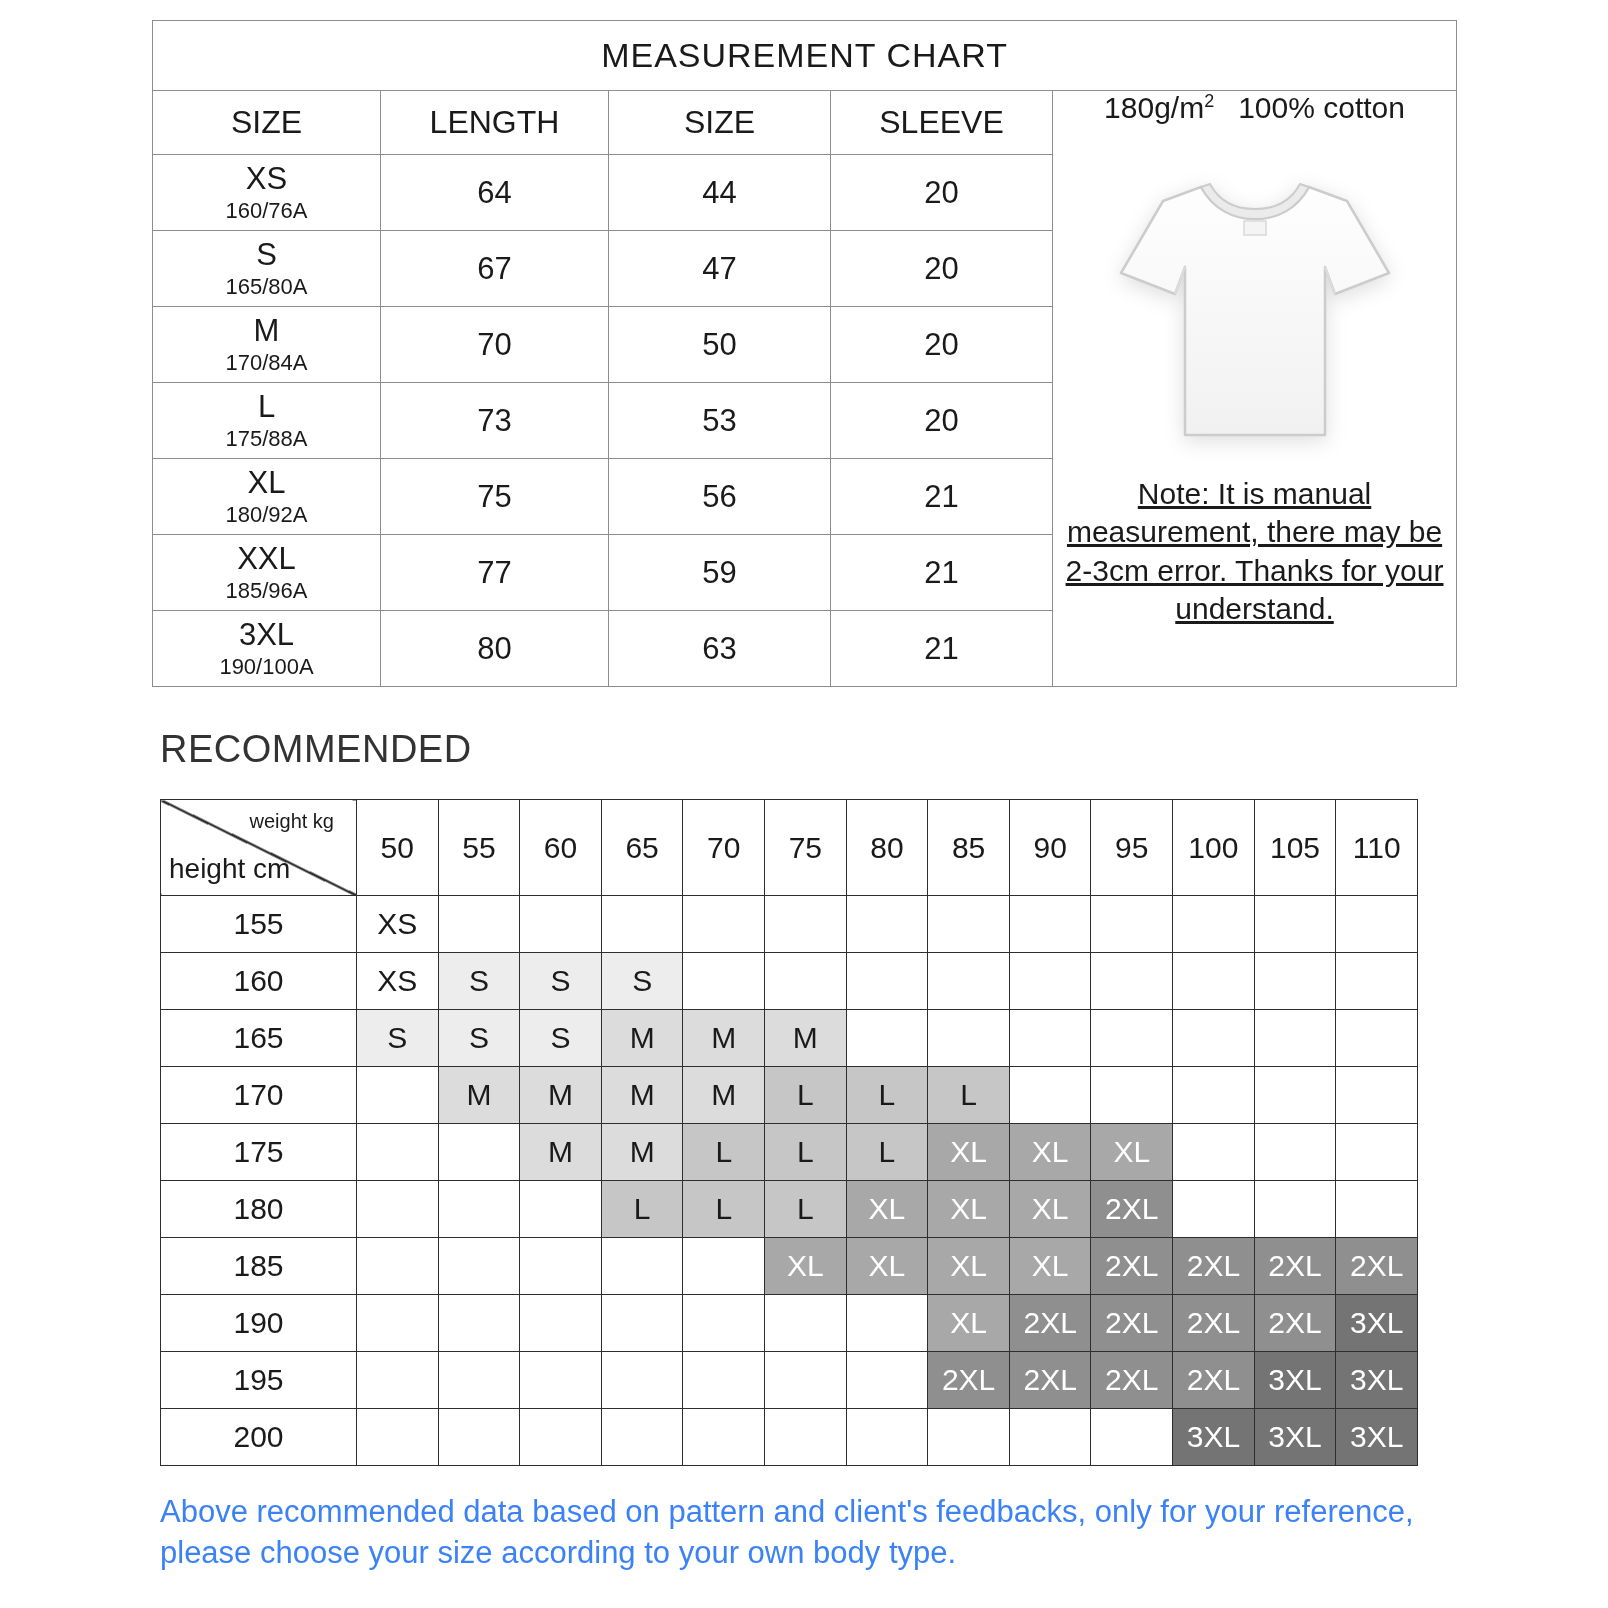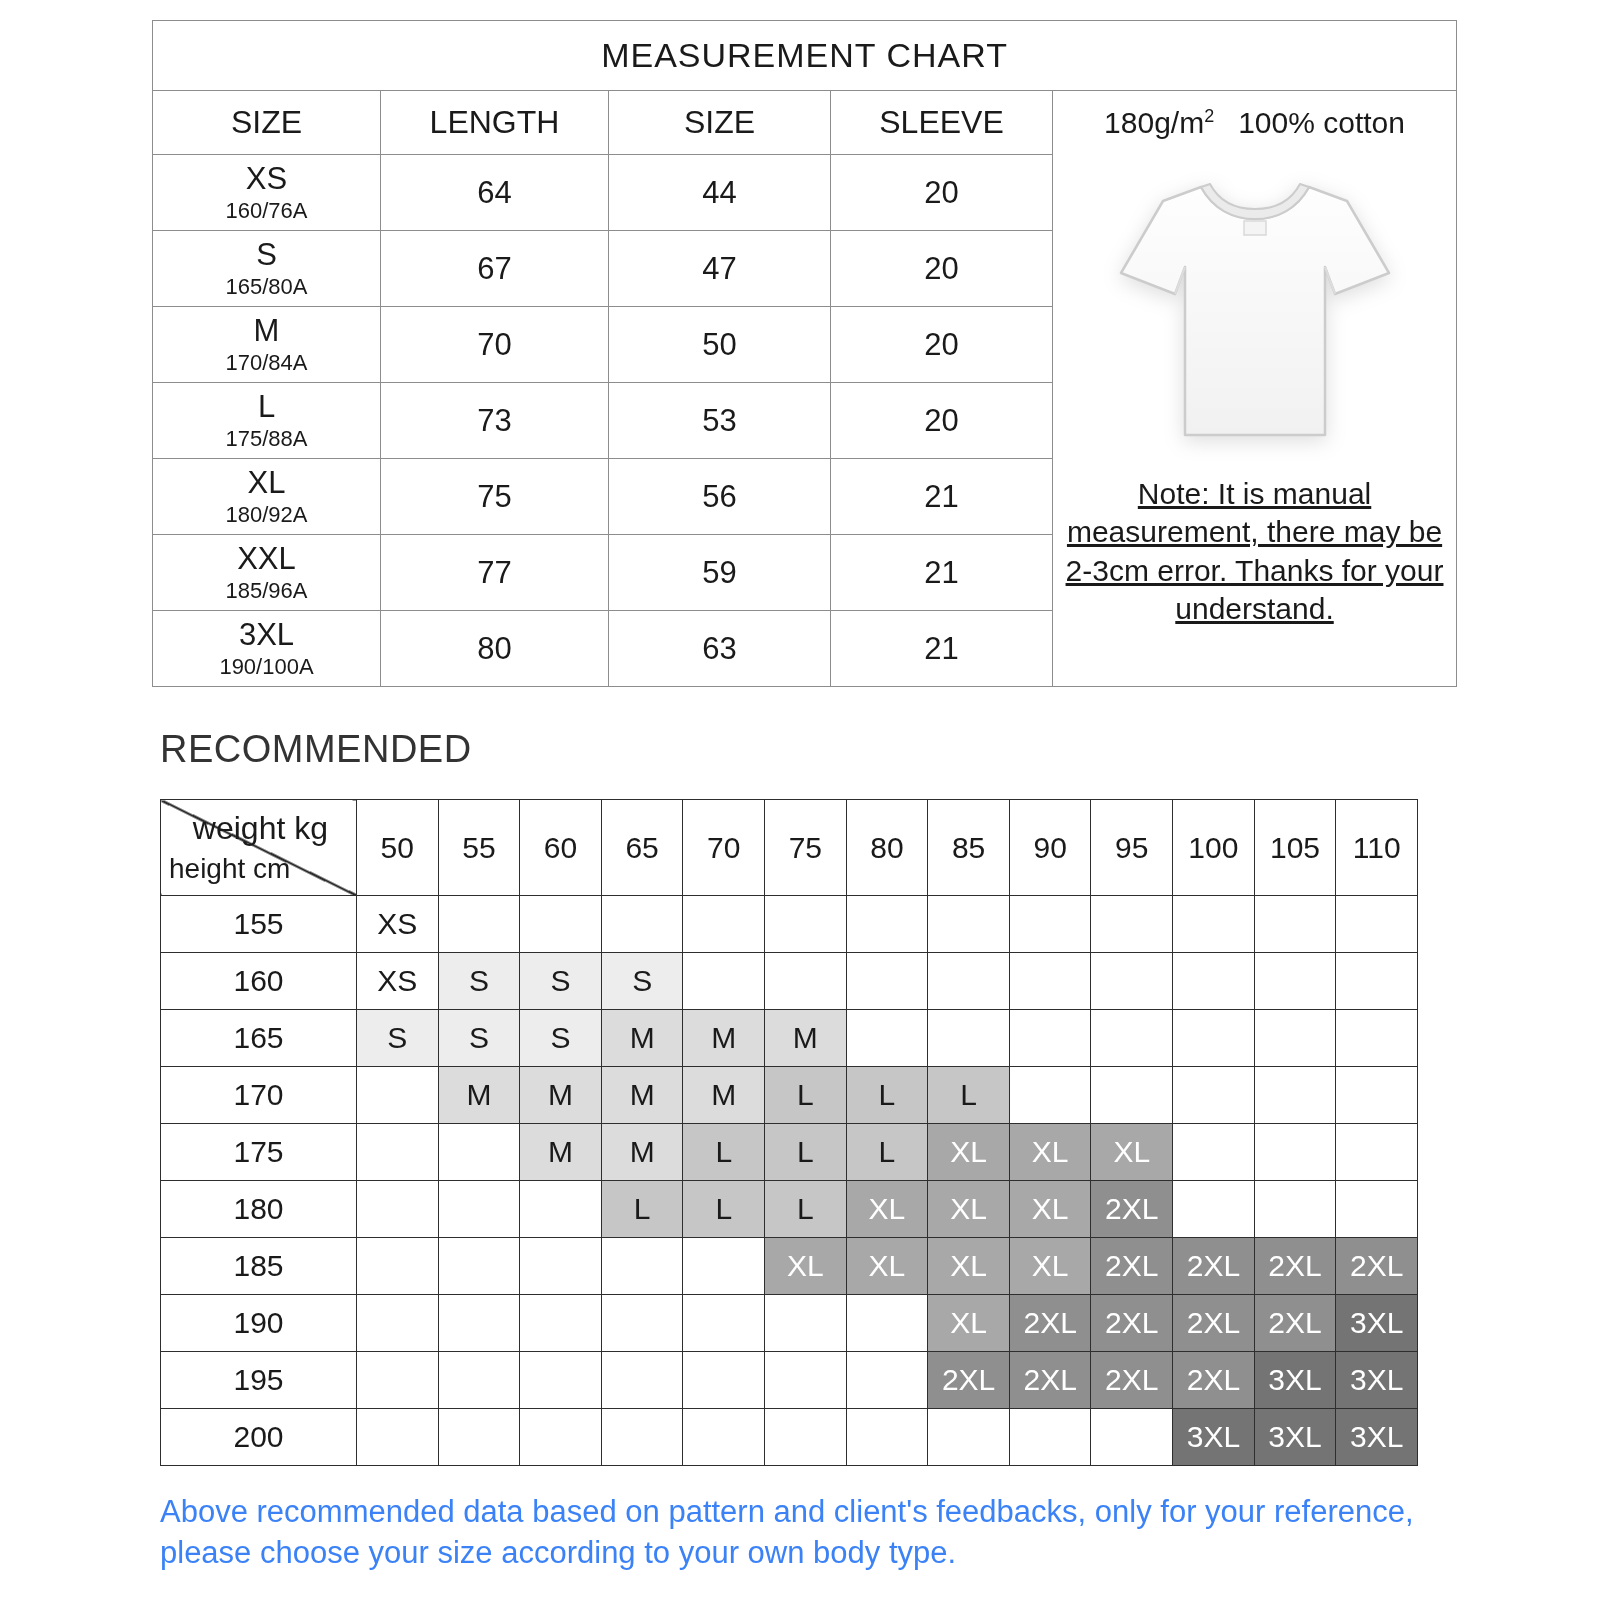--- a/index.html
+++ b/index.html
@@ -16,42 +16,42 @@
   .mwrap { position: absolute; left: 152px; top: 20px; }
   .mchart { width: 1304px; table-layout: fixed; border-radius: 32px; }
   .mchart td { border: 1px solid #8d8d8d; }
   .title-cell { height: 70px; text-align: center; font-size: 34px; letter-spacing: 1px; }
   .mhead { height: 64px; font-size: 32px; text-align: center; font-weight: 400; }
   .size-cell { height: 76px; text-align: center; }
   .size-main { font-size: 31px; line-height: 1.05; }
   .size-spec { font-size: 22px; line-height: 1.05; margin-top: 3px; }
   .num-cell { text-align: center; font-size: 31px; }
   .right-cell { vertical-align: top; padding: 0 8px; }
-  .fabric-line { height: 64px; display: flex; align-items: center; justify-content: center; gap: 24px; font-size: 30px; }
+  .fabric-line { height: 64px; display: flex; justify-content: center; gap: 24px; font-size: 30px; }
   .fabric-line sup { font-size: 18px; line-height: 1; }
   .tshirt-wrap { display: flex; justify-content: center; margin-top: 8px; }
   .tshirt-wrap svg { filter: drop-shadow(0 5px 10px rgba(0,0,0,0.13)); }
   .note-text { font-size: 30px; line-height: 1.28; text-align: center; padding: 12px 4px 8px; text-decoration: underline; }
 
   
   .rec-section { position: absolute; left: 160px; top: 728px; }
   .rec-heading { font-size: 38px; font-weight: 500; color: #333; margin-bottom: 28px; letter-spacing: 0.5px; }
   .rec { table-layout: fixed; width: 1258px; }
   .rec td { border: 1px solid #2e2e2e; text-align: center; font-size: 30px; overflow: hidden; }
   .rec .head-row td { height: 96px; }
   .rec .data-row td { height: 57px; }
   .corner-cell {
     position: relative;
     background-image: linear-gradient(to top right,
       transparent calc(50% - 1.2px),
       #2e2e2e calc(50% - 1.2px),
       #2e2e2e calc(50% + 1.2px),
       transparent calc(50% + 1.2px));
   }
-  .corner-top { position: absolute; top: 10px; right: 28px; font-size: 32px; }
+  .corner-top { position: absolute; top: 10px; right: 22px; font-size: 20px; }
   .corner-bottom { position: absolute; bottom: 10px; left: 8px; font-size: 28px; text-align: right; }
   .footnote { margin-top: 26px; font-size: 31px; line-height: 1.32; width: 1340px; color: #3b82f6; }
 </style>
 </head>
 <body>
 
 <div class="page">
 
   <div class="mwrap">
     <table class="mchart">

